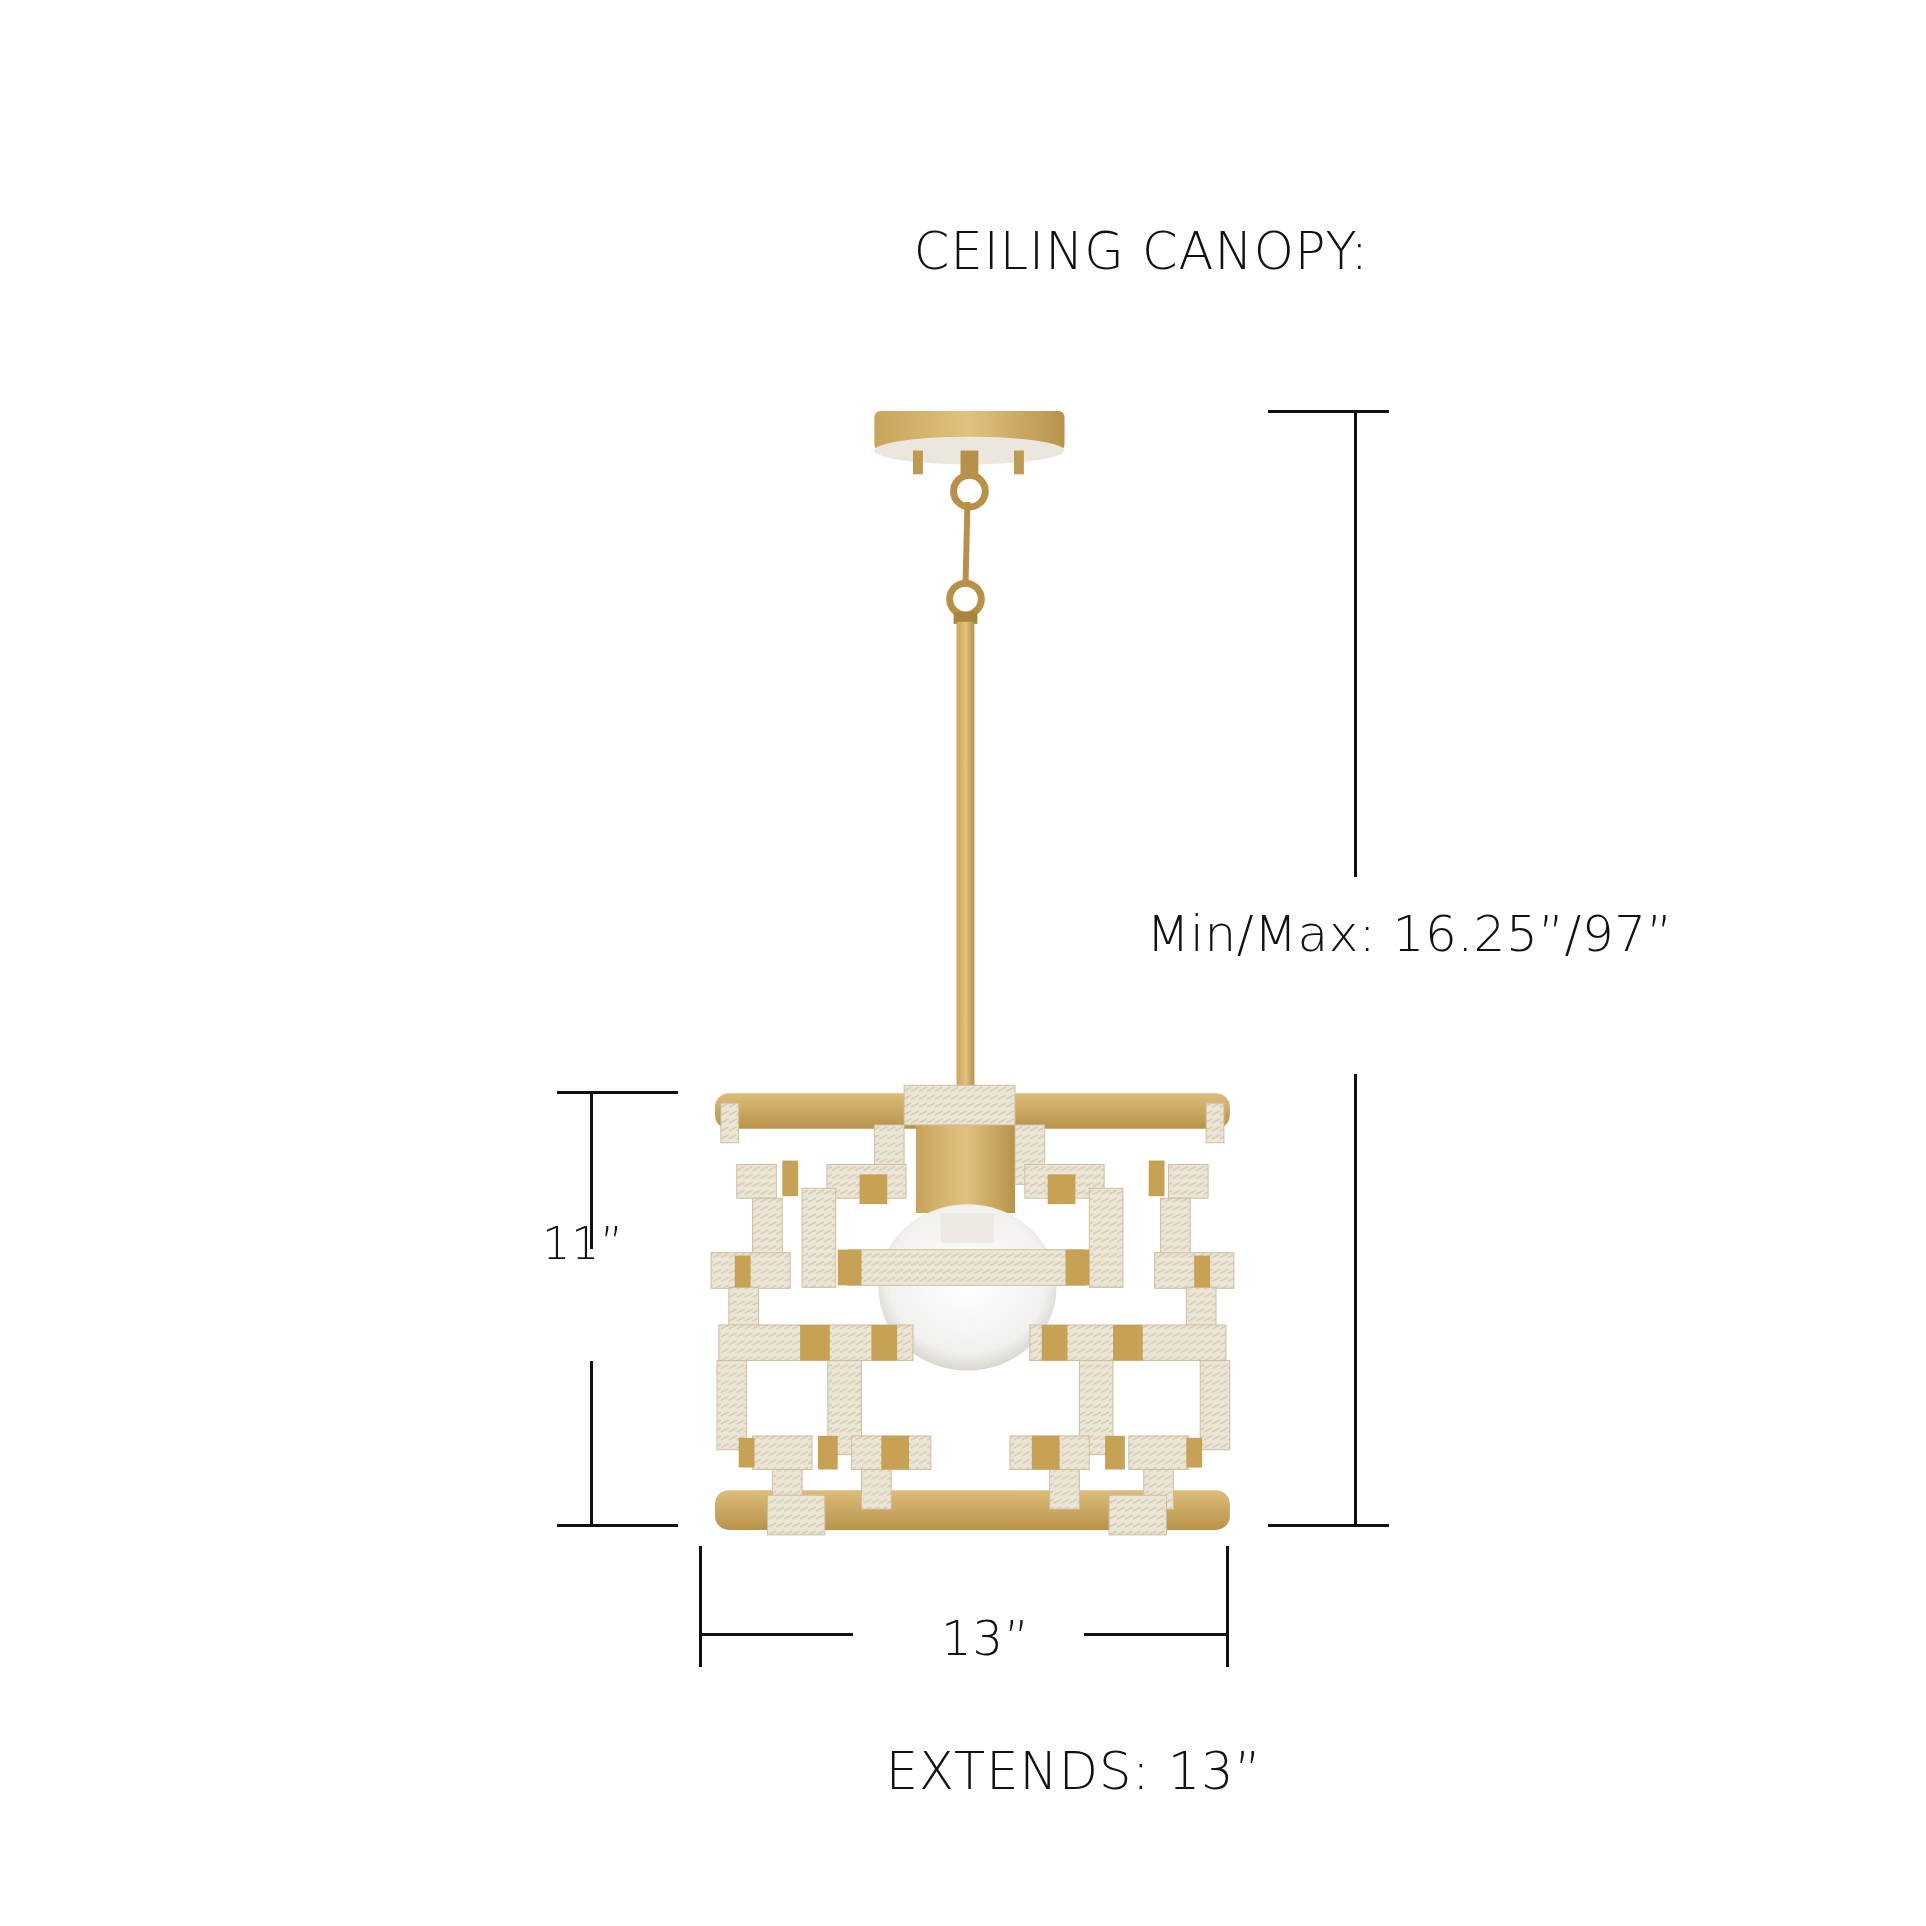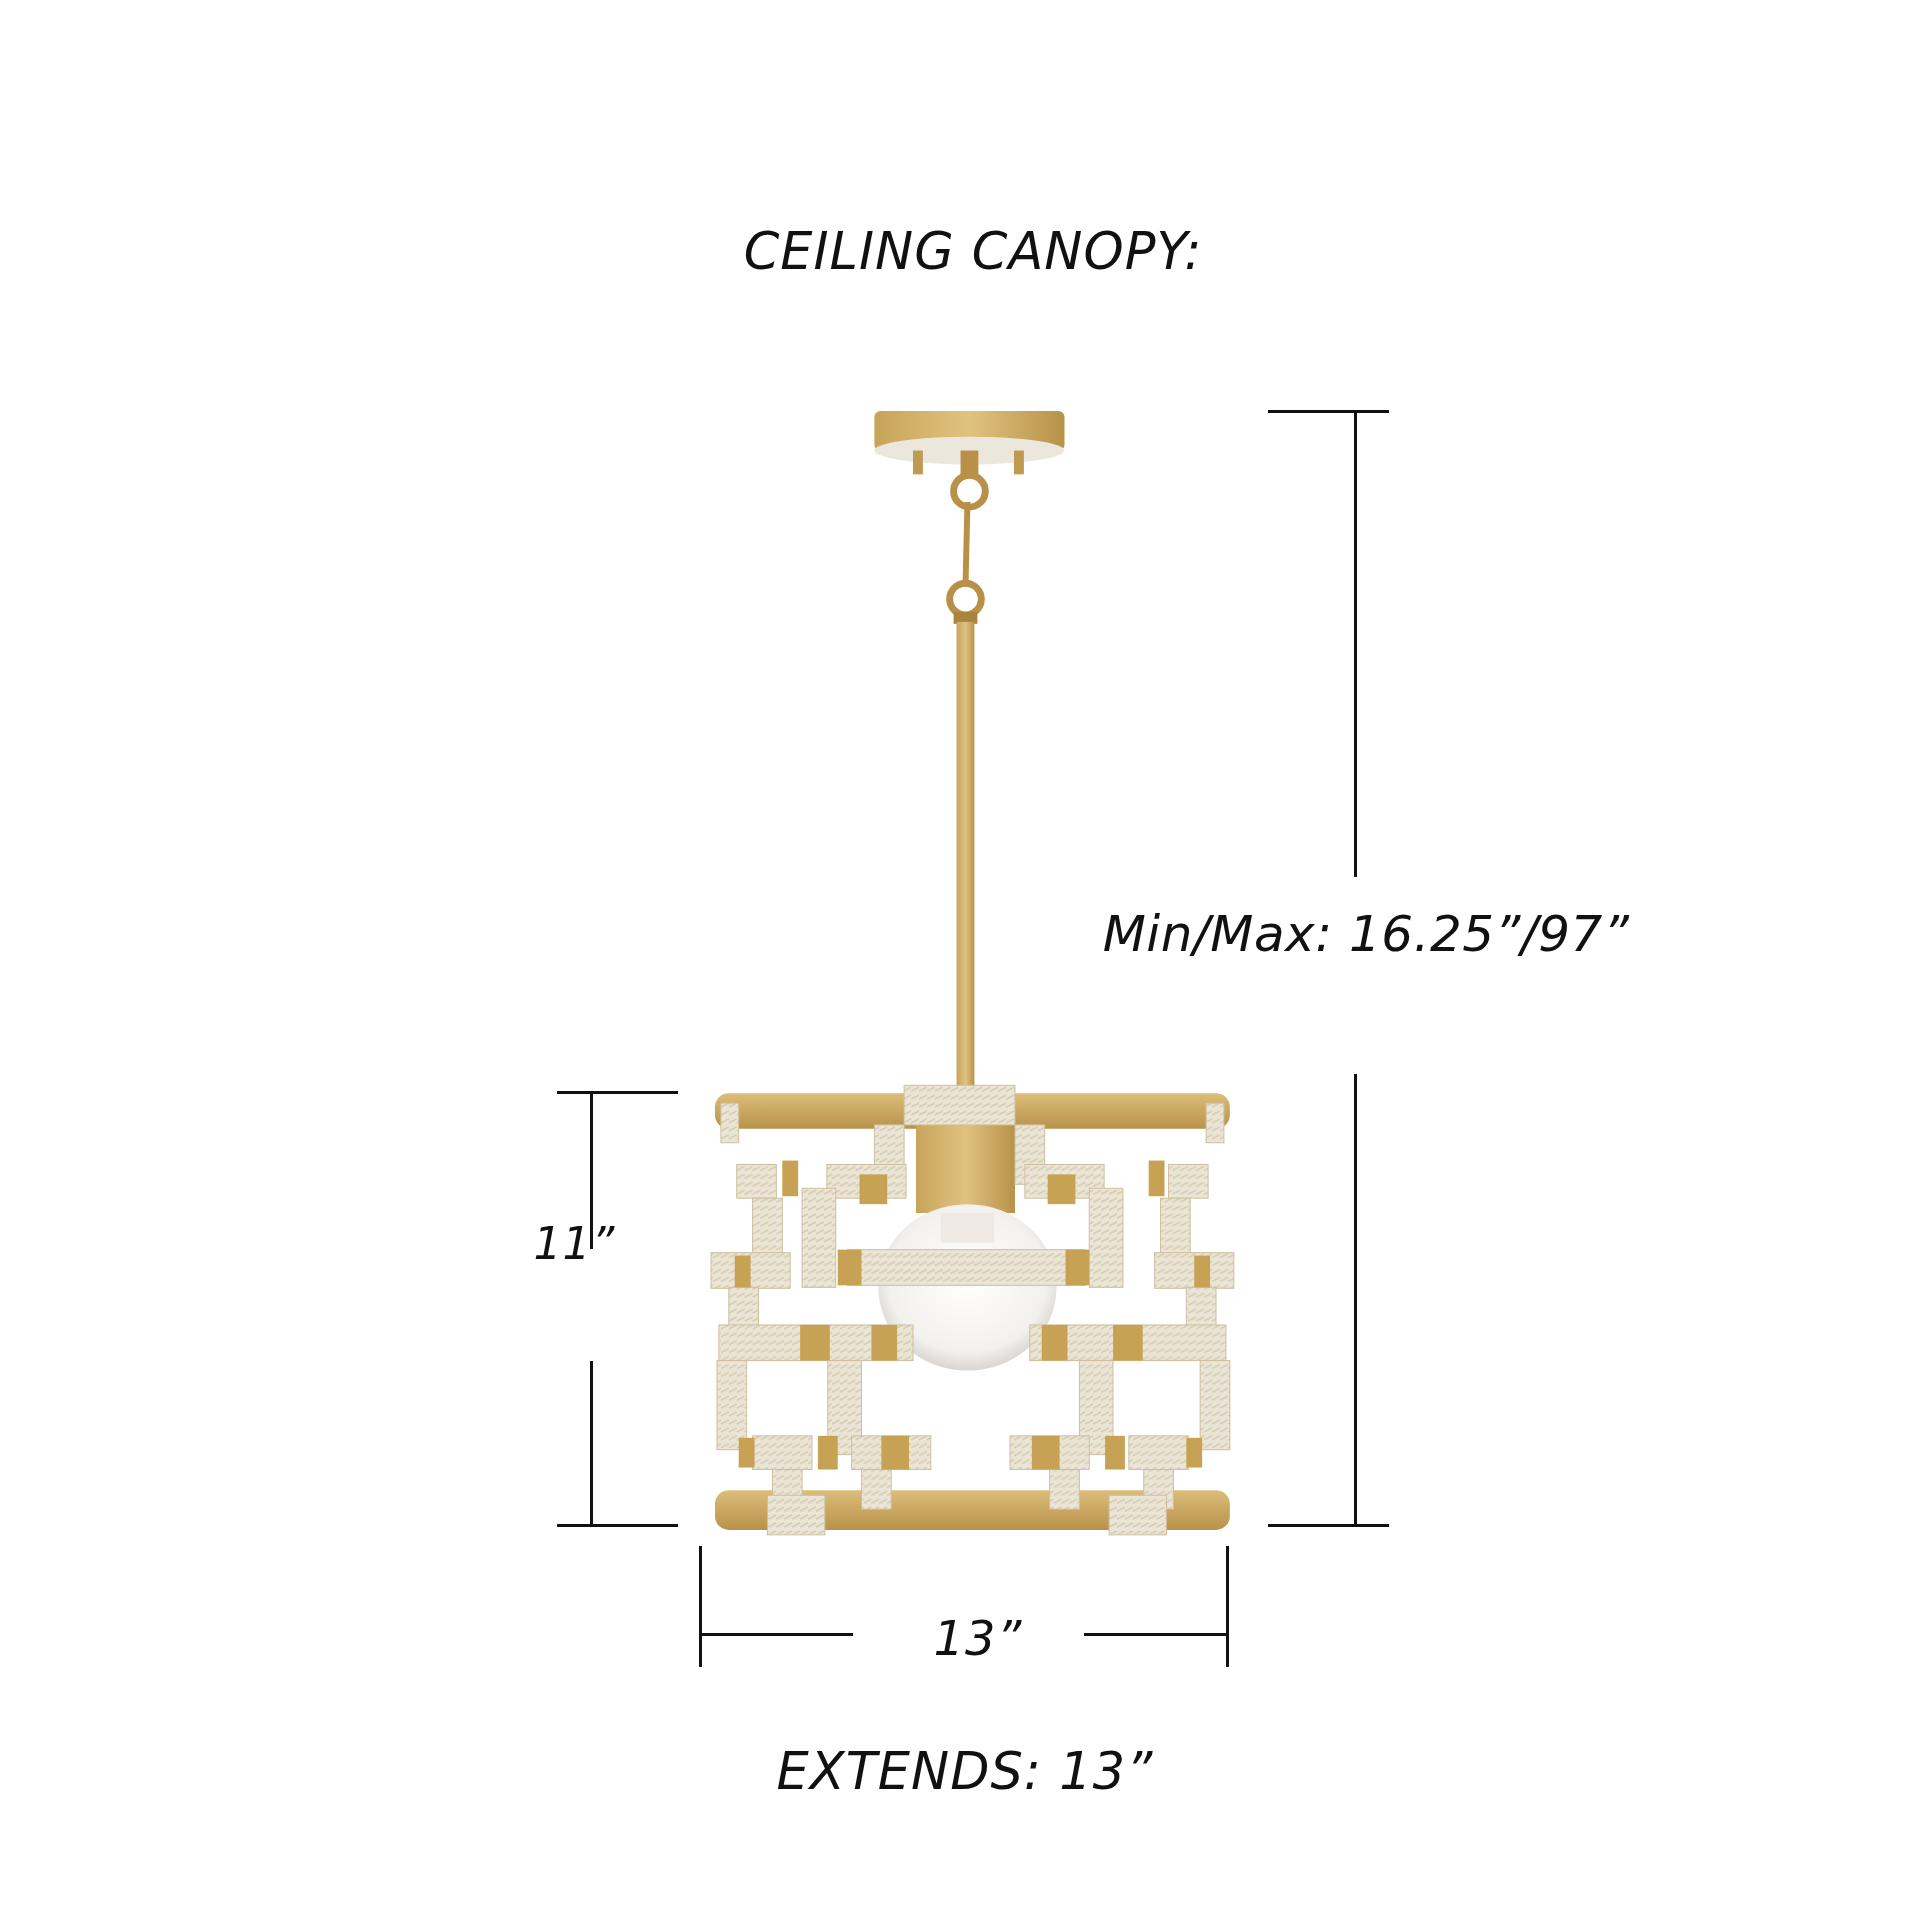--- a/index.html
+++ b/index.html
@@ -1,24 +1,24 @@
 <!DOCTYPE html>
 <html><head>
 <meta charset="utf-8">
 <style>
   html, body { margin: 0; padding: 0; background: #ffffff; }
   body { width: 1927px; height: 1927px; position: relative; overflow: hidden;
          font-family: "DejaVu Sans", "Liberation Sans", sans-serif; color: #111; }
-  .txt { position: absolute; text-align: center; font-weight: 300; letter-spacing: 1px; line-height: 1.0; white-space: nowrap; font-style: italic; }
+  .txt { position: absolute; text-align: right; font-weight: 300; letter-spacing: 1px; line-height: 1.0; white-space: nowrap; }
   .canopy-label { left: 577px; width: 792px; top: 226px; font-size: 51px; }
   .canopy-label div { height: 71px; }
   .hh-label { left: 1059px; width: 614px; top: 909px; font-size: 50px; letter-spacing: 0.5px; }
   .hh-label div { height: 69px; }
   .h-label { left: 525px; width: 99px; top: 1222px; font-size: 44px; }
-  .w-label { left: 884px; width: 188px; top: 1614px; font-size: 48px; }
+  .w-label { left: 842px; width: 188px; top: 1614px; font-size: 48px; }
   .ext-label { left: 668px; width: 594px; top: 1746px; font-size: 51px; }
   .line { position: absolute; background: #111; }
   svg { position: absolute; left: 0; top: 0; }
 </style>
 </head>
 <body>
 
 <svg width="1927" height="1927" viewBox="0 0 1946 1946">
   <defs>
     <linearGradient id="brass" x1="0" x2="1" y1="0" y2="0">

